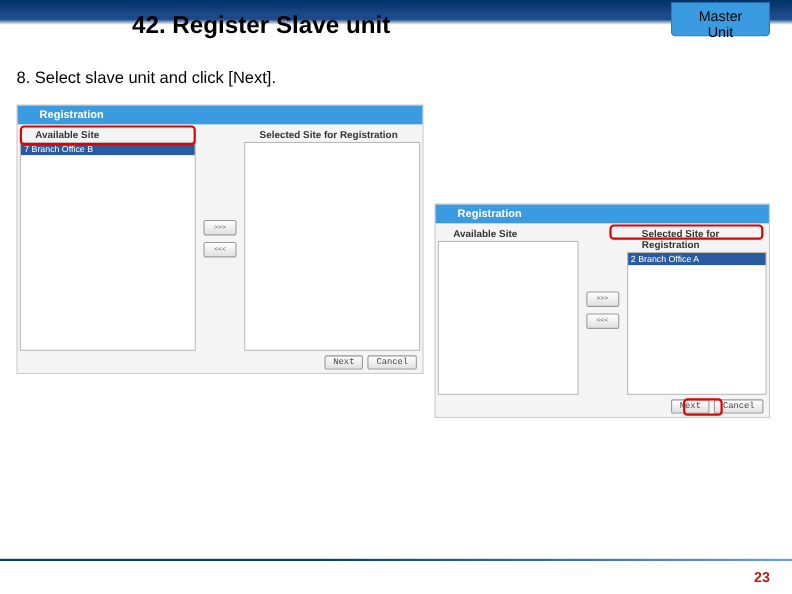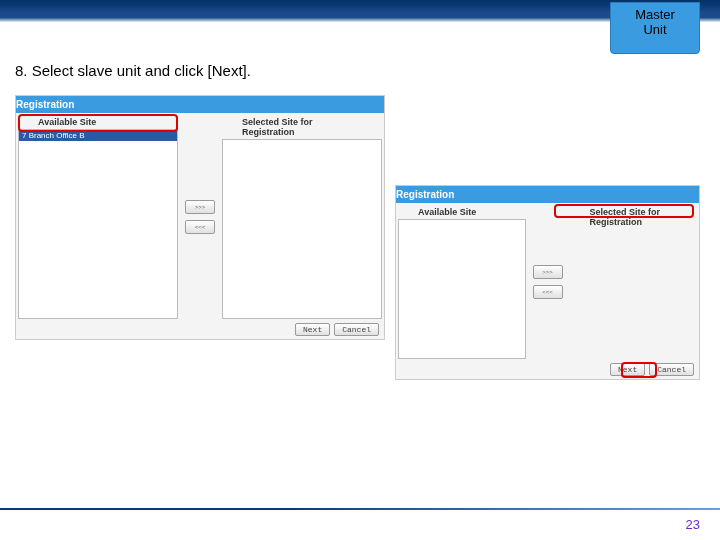--- a/index.html
+++ b/index.html
@@ -29,21 +29,21 @@
     left: 120px;
     font-size: 22px;
     font-weight: bold;
     color: #000;
   }
   .badge {
     position: absolute;
     top: 2px;
     right: 20px;
     width: 90px;
-    height: 52px;
+    height: 31px;
     background: #3a9be0;
     border: 1px solid #2a7bb8;
     border-radius: 0 0 4px 4px;
     color: #000;
     font-size: 13px;
     text-align: center;
     padding-top: 4px;
     line-height: 15px;
   }
   .instruction {
@@ -67,40 +67,41 @@
   .panel-right {
     top: 185px;
     left: 395px;
     width: 305px;
     height: 195px;
   }
   .panel-title {
     background: #3a9be0;
     color: #fff;
     font-size: 10px;
-    padding: 3px 0;
+    padding: 3px 20px;
     font-weight: bold;
   }
   .panel-body {
     position: relative;
     display: flex;
     height: calc(100% - 35px);
     padding: 2px;
     gap: 2px;
   }
   .col {
     flex: 1;
     display: flex;
     flex-direction: column;
   }
   .col-header {
     font-size: 9px;
     font-weight: bold;
-    padding: 2px 20px;
+    padding: 2px 0;
     color: #333;
+    margin-left: 14px;
   }
   .listbox {
     flex: 1;
     background: #fff;
     border: 1px solid #bbb;
   }
   .selected-row {
     background: #2a5aa0;
     color: #fff;
     font-size: 8px;
@@ -155,27 +156,29 @@
     bottom: 30px;
     width: 100%;
     height: 2px;
     background: linear-gradient(to right, #0a3a7a 40%, #6aa0e0 100%);
   }
   .page-num {
     position: absolute;
     right: 20px;
     bottom: 8px;
     font-size: 13px;
-    color: #6d28d9;
+    color: #b91c1c;
+    font-weight: bold;
   }
 </style>
 </head>
 <body>
 
 <div class="header">
+  <div class="title">42. Register Slave unit</div>
   <div class="badge">Master<br>Unit</div>
 </div>
 
 <div class="instruction">8. Select slave unit and click [Next].</div>
 
 <div class="panel panel-left">
   <div class="panel-title">Registration</div>
   <div class="panel-body">
     <div class="col">
       <div class="col-header">Available Site</div>
@@ -205,20 +208,23 @@
     <div class="col">
       <div class="col-header">Available Site</div>
       <div class="listbox"></div>
     </div>
     <div class="mid-buttons">
       <div class="mid-btn">&gt;&gt;&gt;</div>
       <div class="mid-btn">&lt;&lt;&lt;</div>
     </div>
     <div class="col">
       <div class="col-header">Selected Site for Registration</div>
+      <div class="listbox">
+        <div class="selected-row">2   Branch Office A</div>
+      </div>
     </div>
   </div>
   <div class="panel-footer">
     <div class="foot-btn">Next</div>
     <div class="foot-btn">Cancel</div>
   </div>
   <div class="redbox" style="top:18px; left:158px; width:140px; height:14px;"></div>
   <div class="redbox" style="bottom:1px; right:42px; width:36px; height:16px;"></div>
 </div>
 

